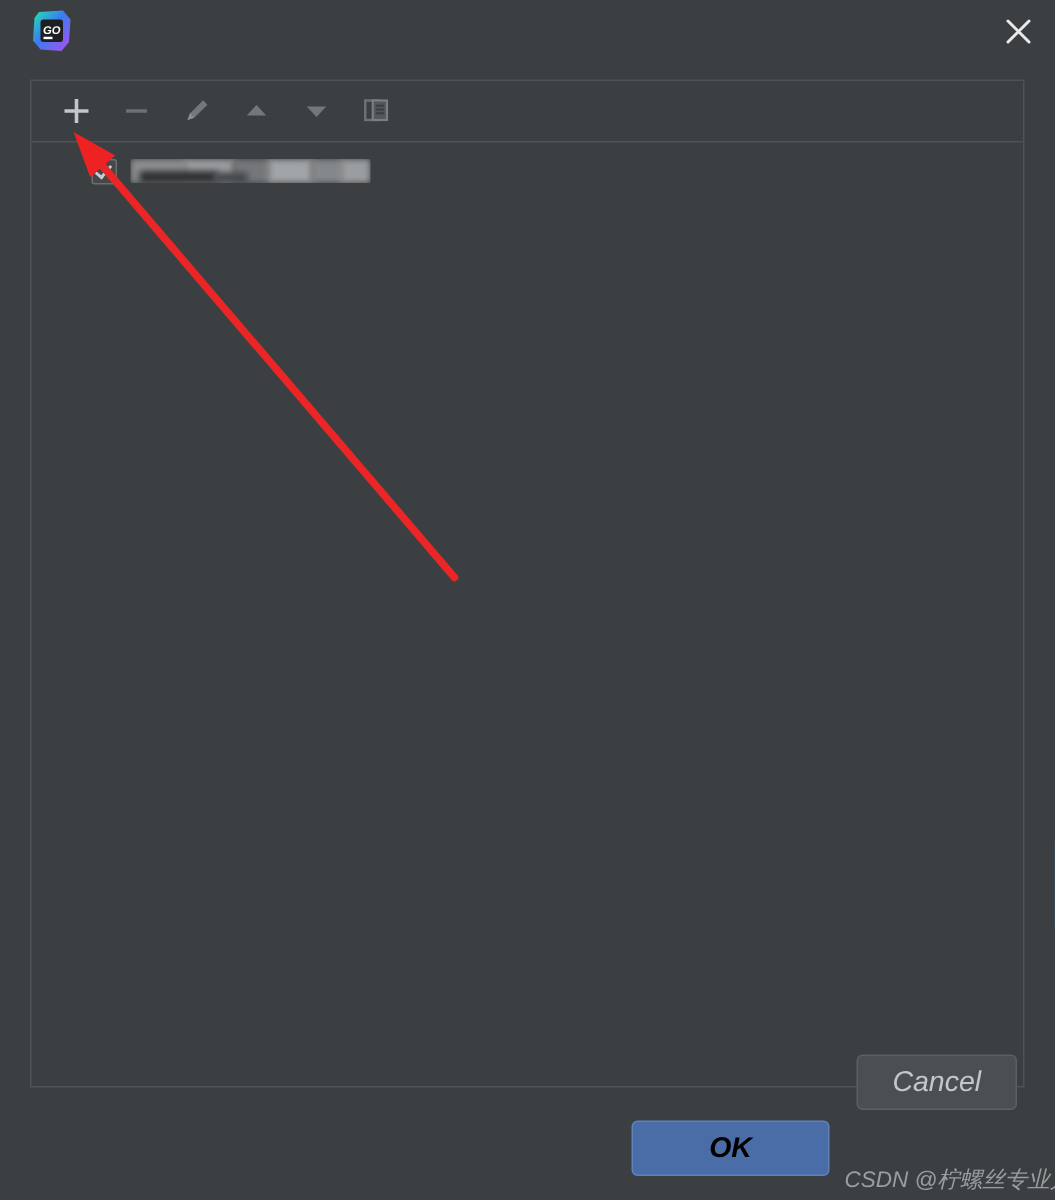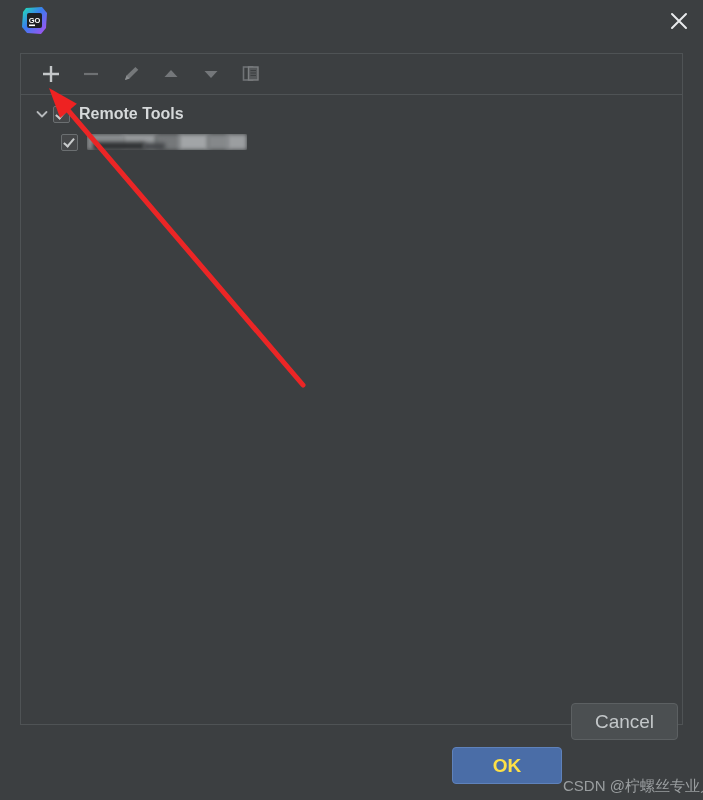--- a/index.html
+++ b/index.html
@@ -58,20 +58,21 @@
   }
 
   
   #dialog {
     position: absolute;
     left: 0;
     top: 0;
     width: 703px;
     height: 800px;
     background: #3c3f41;
+    font-style: italic;
   }
 
   
   #titlebar {
     position: relative;
     height: 42px;
     background: #3c3f41;
   }
   #app-icon {
     position: absolute;
@@ -213,27 +214,27 @@
     position: absolute;
     border-radius: 4px;
     font-size: 19px;
     display: flex;
     align-items: center;
     justify-content: center;
     cursor: pointer;
     box-sizing: border-box;
   }
   #ok-button {
-    left: 452px;
+    left: 421px;
     top: 747px;
-    width: 110px;
+    width: 132px;
     height: 37px;
     background: #4a6da7;
     border: 1px solid #5f82bb;
-    color: #fde047;
+    color: #000000;
     font-weight: bold;
   }
   #cancel-button {
     left: 571px;
     top: 703px;
     width: 107px;
     height: 37px;
     background: #4b4f51;
     border: 1px solid #5c6062;
     color: #c3c7c9;
@@ -351,29 +352,20 @@
             <rect x="3.5" y="4" width="9" height="13" fill="none" stroke="#6f7275" stroke-width="1.6"></rect>
             <rect x="8.5" y="4" width="9.5" height="13" fill="#55585a" stroke="#7c7f81" stroke-width="1.4"></rect>
             <path d="M10.5 7.5 H16 M10.5 10 H16 M10.5 12.5 H16" stroke="#3c3f41" stroke-width="1.2"></path>
           </svg>
         </span>
       </div>
     </div>
 
     <div id="tree">
 
-      <div class="tree-row level0">
-        <span class="chevron">
-          <svg width="14" height="14" viewBox="0 0 14 14">
-            <path d="M2.5 5 L7 9.5 L11.5 5" fill="none" stroke="#b6b9bb" stroke-width="1.8" stroke-linecap="round" stroke-linejoin="round"></path>
-          </svg>
-        </span>
-        <span class="checkbox"></span>
-        <span class="tree-label">Remote Tools</span>
-      </div>
 
       <div class="tree-row level1">
         <span class="checkbox"></span>
         <span class="redacted">
           <span class="blk" style="left:0px;width:38px;background:#8d9092;"></span>
           <span class="blk" style="left:36px;width:34px;background:#9a9d9f;"></span>
           <span class="blk" style="left:68px;width:26px;background:#75787a;"></span>
           <span class="blk" style="left:92px;width:30px;background:#a2a5a7;"></span>
           <span class="blk" style="left:120px;width:22px;background:#85888a;"></span>
           <span class="blk" style="left:140px;width:20px;background:#9b9ea0;"></span>

